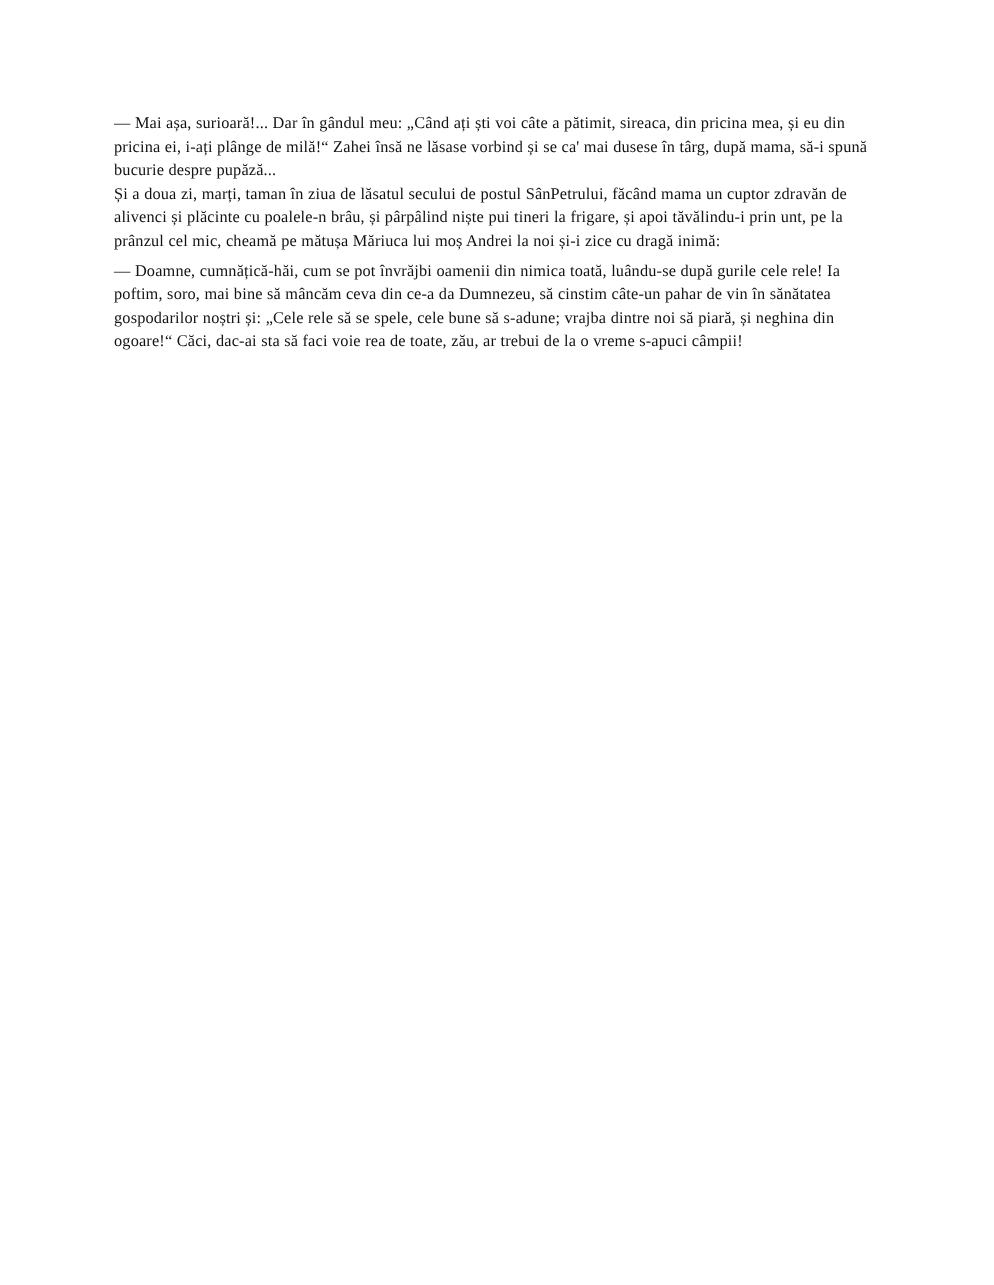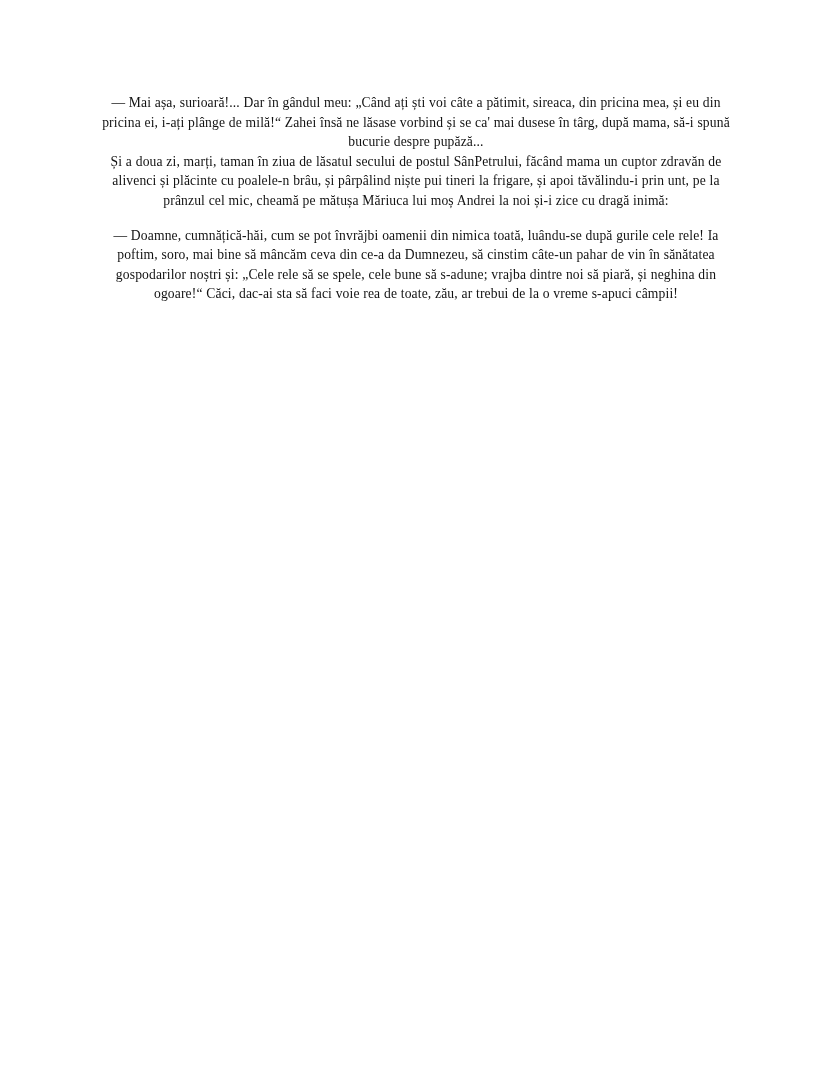--- a/index.html
+++ b/index.html
@@ -31,28 +31,28 @@
     top: 93px;
     width: 642px;
   }
 
   .para {
     margin: 0;
     padding: 0;
     font-size: 13.6px;
     line-height: 19.6px;
     color: #121212;
-    text-align: center;
+    text-align: left;
     letter-spacing: 0.01em;
     word-spacing: 0.01em;
   }
 
   
   .para.spaced-before {
-    margin-top: 15px;
+    margin-top: 5px;
   }
 </style>
 </head>
 <body>
 
 <div id="page">
   <div id="text-column">
 
     <p class="para">— Mai așa, surioară!... Dar în gândul meu: „Când ați ști voi câte a pătimit, sireaca, din pricina mea, și eu din pricina ei, i-ați plânge de milă!“ Zahei însă ne lăsase vorbind și se ca' mai dusese în târg, după mama, să-i spună bucurie despre pupăză...</p>
 

